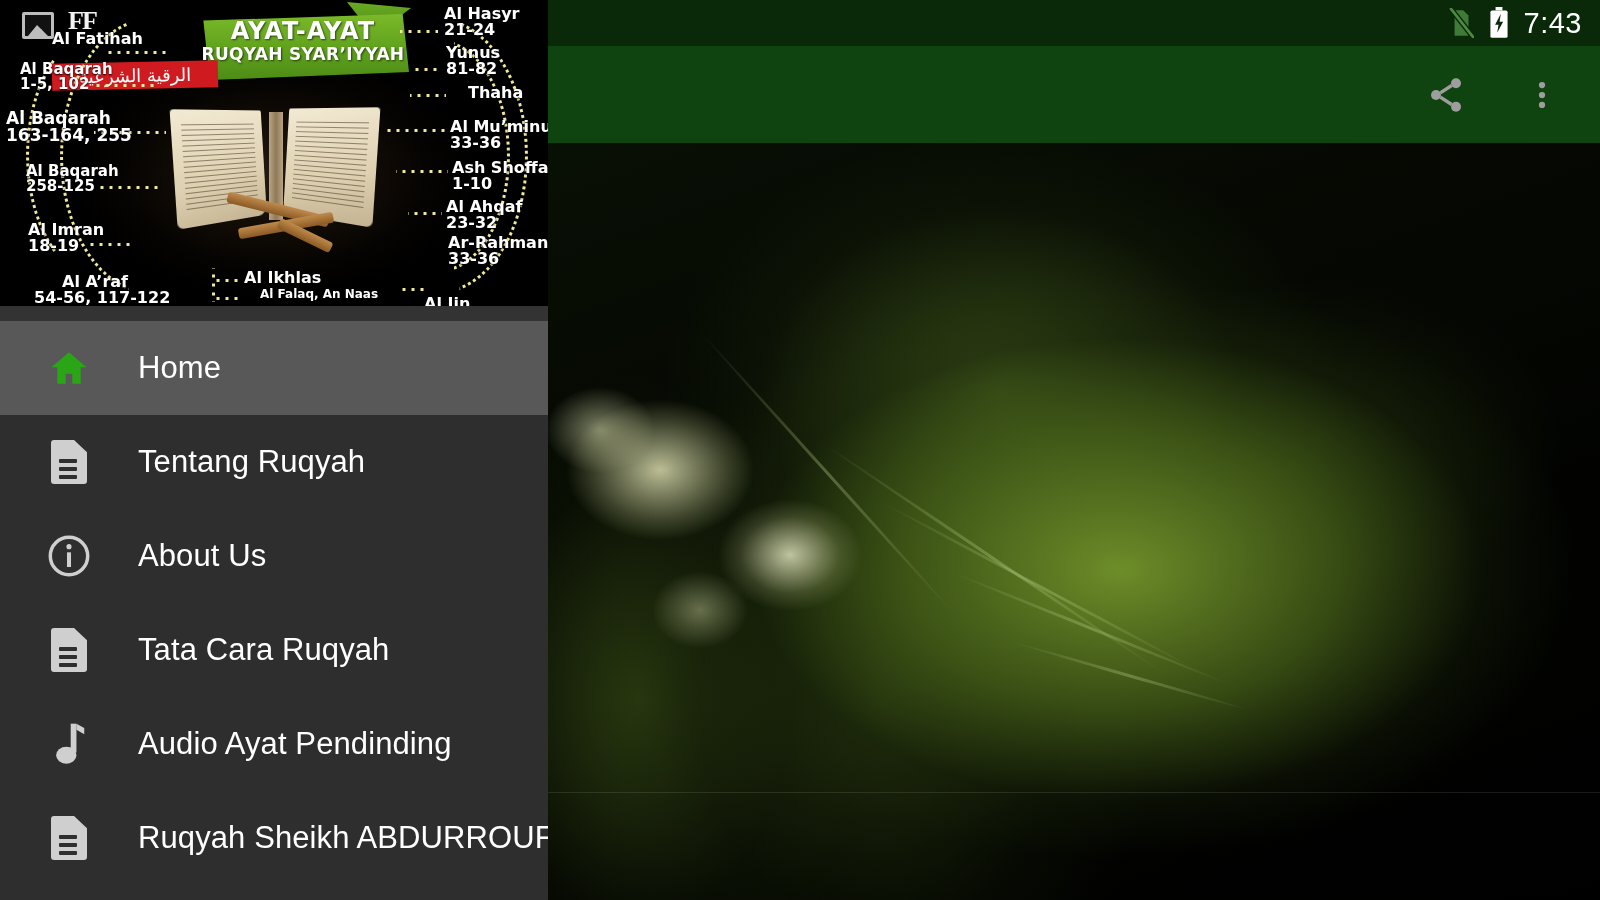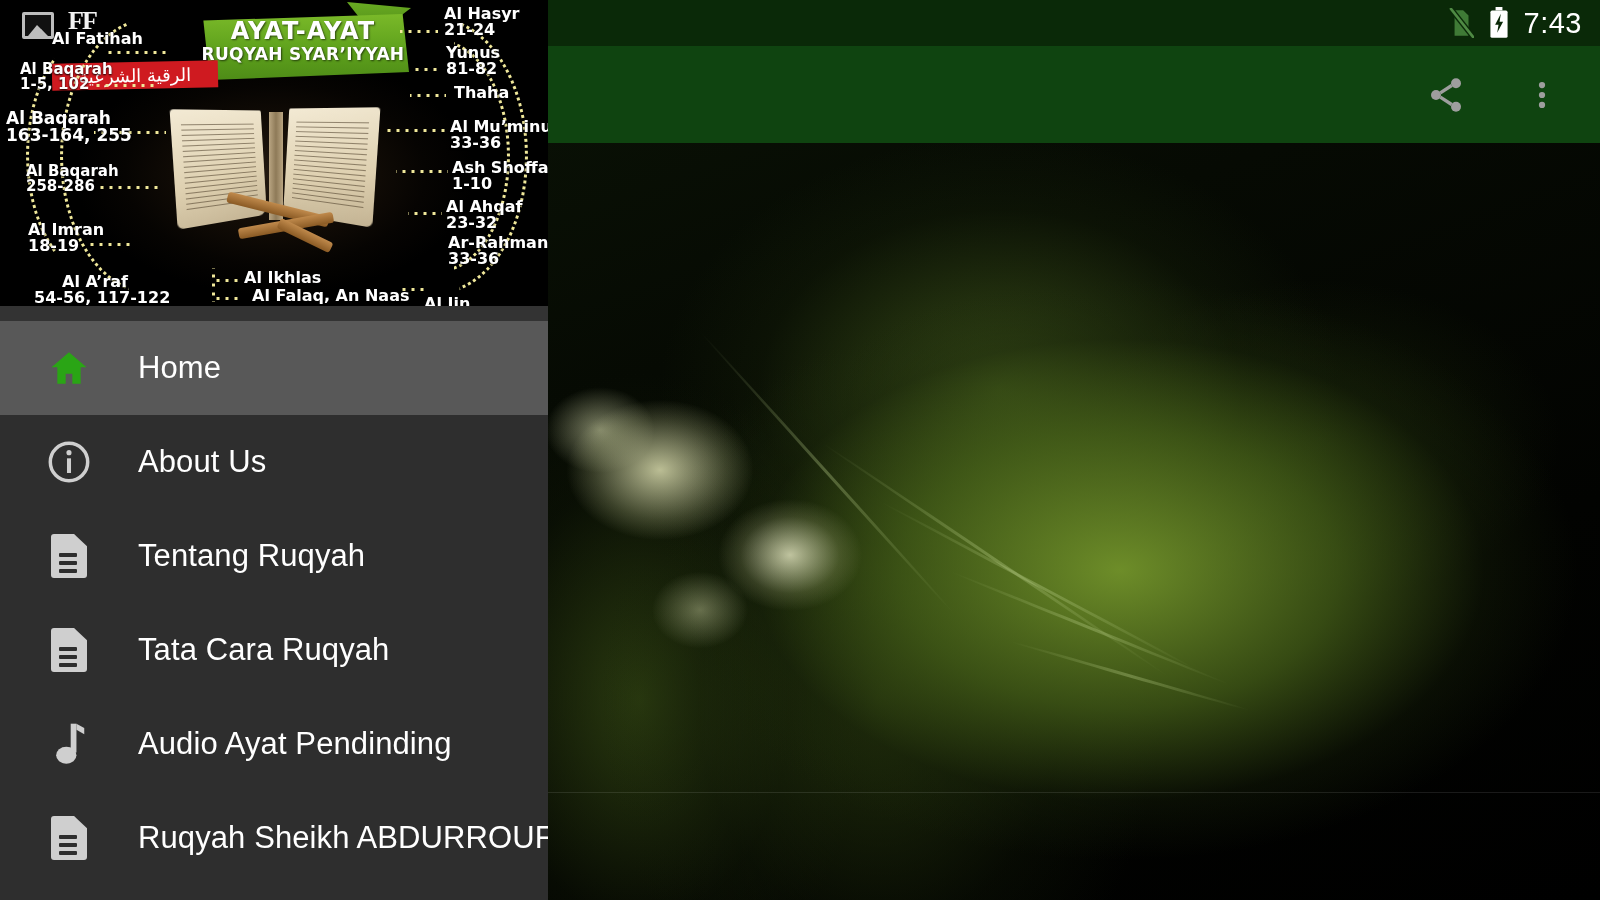--- a/index.html
+++ b/index.html
@@ -347,47 +347,47 @@
     <div class="lbl" style="left:20px; top:62px; font-size:15px;">
       <span>Al Baqarah</span>
       <span class="n">1-5, 102</span>
     </div>
     <div class="lbl" style="left:6px; top:110px; font-size:17px;">
       <span>Al Baqarah</span>
       <span class="n">163-164, 255</span>
     </div>
     <div class="lbl" style="left:26px; top:164px; font-size:15px;">
       <span>Al Baqarah</span>
-      <span class="n">258-286</span>
+      <span class="n">258-125</span>
     </div>
     <div class="lbl" style="left:28px; top:222px; font-size:16px;">
       <span>Al Imran</span>
       <span class="n">18-19</span>
     </div>
     <div class="lbl" style="left:34px; top:274px; font-size:16px;">
       <span style="display:block; padding-left:28px;">Al A’raf</span>
       <span class="n">54-56, 117-122</span>
     </div>
 
     <div class="lbl" style="left:244px; top:270px; font-size:16px;">
       <span>Al Ikhlas</span>
     </div>
-    <div class="lbl" style="left:252px; top:288px; font-size:16px;">
+    <div class="lbl" style="left:260px; top:288px; font-size:12px;">
       <span>Al Falaq, An Naas</span>
     </div>
 
     <div class="lbl" style="left:444px; top:6px; font-size:16px;">
       <span>Al Hasyr</span>
       <span class="n">21-24</span>
     </div>
     <div class="lbl" style="left:446px; top:45px; font-size:16px;">
       <span>Yunus</span>
       <span class="n">81-82</span>
     </div>
-    <div class="lbl" style="left:454px; top:85px; font-size:16px;">
+    <div class="lbl" style="left:468px; top:85px; font-size:16px;">
       <span>Thaha</span>
     </div>
     <div class="lbl" style="left:450px; top:119px; font-size:16px;">
       <span>Al Mu’minun</span>
       <span class="n">33-36</span>
     </div>
     <div class="lbl" style="left:452px; top:160px; font-size:16px;">
       <span>Ash Shoffat</span>
       <span class="n">1-10</span>
     </div>
@@ -409,47 +409,47 @@
 
   <div id="drawer-list">
 
     <div class="drawer-item selected">
       <div class="di-icon">
         <svg width="44" height="40" viewBox="0 0 24 24">
           <path d="M12 2.5 L1.5 11.5 H5 V21.5 H10 V15.5 H14 V21.5 H19 V11.5 H22.5 Z" fill="#2aa515"></path>
         </svg>
       </div>
       <span class="di-label">Home</span>
-    </div>
-
-    <div class="drawer-item">
-      <div class="di-icon">
-        <svg width="44" height="44" viewBox="0 0 24 24">
-          <circle cx="12" cy="12" r="10.2" fill="none" stroke="#cfcfcf" stroke-width="1.9"></circle>
-          <rect x="10.9" y="10" width="2.2" height="8" fill="#cfcfcf"></rect>
-          <circle cx="12" cy="6.9" r="1.4" fill="#cfcfcf"></circle>
-        </svg>
-      </div>
-      <span class="di-label">About Us</span>
     </div>
 
     <div class="drawer-item">
       <div class="di-icon">
         <div class="doc-ico">
           <div class="body"></div>
             <div class="l1"></div>
             <div class="l2"></div>
             <div class="l3"></div>
         </div>
       </div>
       <span class="di-label">Tentang Ruqyah</span>
     </div>
 
     <div class="drawer-item">
       <div class="di-icon">
+        <svg width="44" height="44" viewBox="0 0 24 24">
+          <circle cx="12" cy="12" r="10.2" fill="none" stroke="#cfcfcf" stroke-width="1.9"></circle>
+          <rect x="10.9" y="10" width="2.2" height="8" fill="#cfcfcf"></rect>
+          <circle cx="12" cy="6.9" r="1.4" fill="#cfcfcf"></circle>
+        </svg>
+      </div>
+      <span class="di-label">About Us</span>
+    </div>
+
+    <div class="drawer-item">
+      <div class="di-icon">
         <div class="doc-ico">
           <div class="body"></div>
             <div class="l1"></div>
             <div class="l2"></div>
             <div class="l3"></div>
         </div>
       </div>
       <span class="di-label">Tata Cara Ruqyah</span>
     </div>
 

